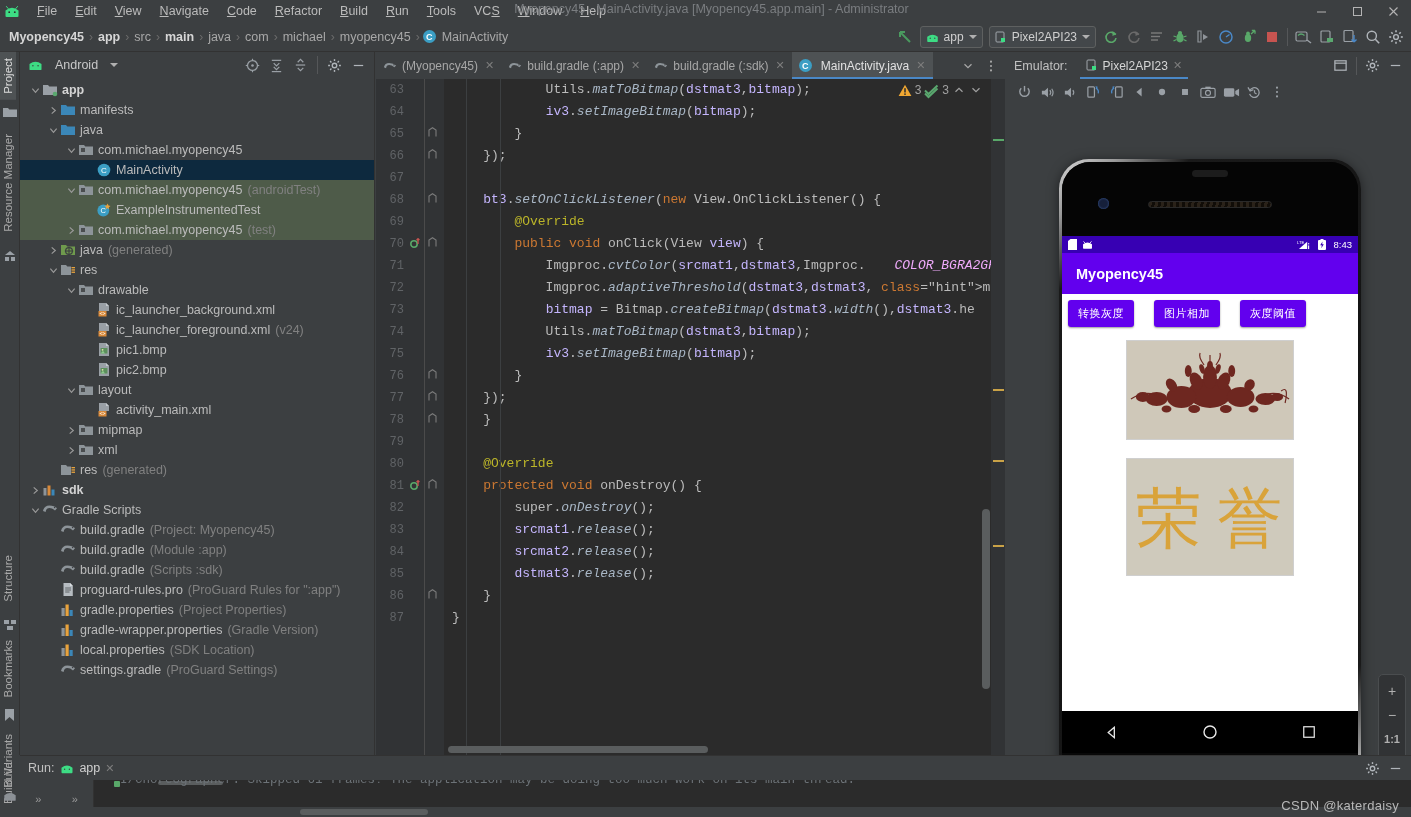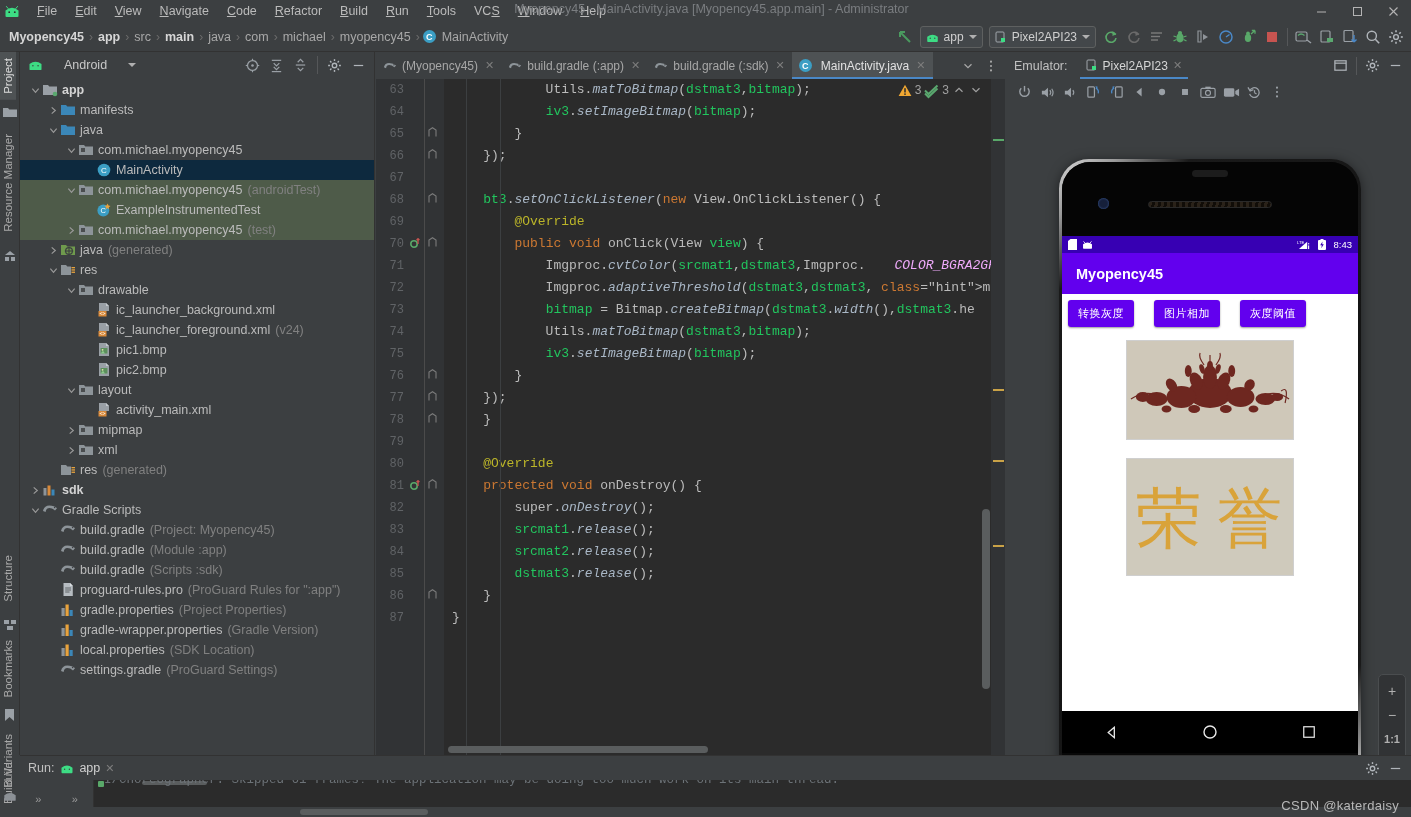--- a/index.html
+++ b/index.html
@@ -91,21 +91,21 @@
   .rail-group { position: absolute; left: 0; }
 
   
   .project-panel {
     position: absolute; top: 52px; left: 20px; width: 355px; height: 703px;
     background: #3c3f41; border-right: 1px solid #323232;
     display: flex; flex-direction: column;
   }
   .pp-header {
     height: 26px; display: flex; align-items: center;
-    padding: 0 4px 0 8px; gap: 21px; flex-shrink: 0;
+    padding: 0 4px 0 8px; gap: 12px; flex-shrink: 0;
   }
   .pp-title { font-size: 12.5px; color: #c8c8c8; }
   .pp-header-right { margin-left: auto; display: flex; align-items: center; gap: 1px; }
   .pp-tree { flex: 1; overflow: hidden; padding-top: 2px; font-size: 12.5px; }
 
   .trow {
     height: 20px; display: flex; align-items: center; white-space: nowrap;
     padding-right: 4px;
   }
   .trow.sel { background: #0d293e; }
@@ -150,21 +150,21 @@
   .gnum { width: 30px; text-align: right; color: #606366; padding-right: 2px; }
   .gmark { width: 18px; text-align: center; font-size: 10px; }
   .gfold { width: 16px; text-align: center; color: #7b7b7b; font-size: 9px; }
 
   .code {
     flex: 1; position: relative; background: #2b2b2b; overflow: hidden;
     font-family: "Liberation Mono", monospace; font-size: 13px;
   }
   .cline { height: 22px; line-height: 22px; white-space: pre; padding-left: 8px; }
   .k { color: #cc7832; }
-  .fld { color: #22c55e; font-family: Liberation Mono, monospace; }
+  .fld { color: #c4b5fd; font-family: Liberation Mono, monospace; }
   .mtdi { color: #a9b7c6; font-style: italic; }
   .ann { color: #bbb529; }
   .cst { color: #f0abfc; font-style: italic; margin-left: 29px; }
 
   .markers {
     position: absolute; right: 0; top: 0; width: 14px; height: 100%;
     background: #313335;
   }
   .mk { position: absolute; right: 1px; width: 11px; height: 2px; }
   .vscroll-thumb {
@@ -305,21 +305,21 @@
   }
   .run-side {
     width: 74px; background: #3c3f41; display: flex; flex-direction: column;
     border-right: 1px solid #323232;
   }
   .run-side-row { flex: 1; display: flex; align-items: center; }
   .run-chev { width: 37px; text-align: center; color: #999; font-size: 11px; }
   .run-log {
     flex: 1; position: relative; overflow: hidden;
     font-family: "Liberation Mono", monospace; font-size: 12.5px;
-    color: #6c7277; padding-left: 10px;
+    color: #6c7277; padding-left: 10px; margin-left: 16px;
   }
   .log-line { position: absolute; top: -7px; left: 10px; white-space: nowrap; }
   .log-bar {
     position: absolute; top: 1px; left: 48px; width: 65px; height: 4px;
     background: #5a5d5e; border-radius: 2px;
   }
   .run-dot { position: absolute; left: 4px; top: 1px; width: 6px; height: 6px;
              background: #59a869; border-radius: 1px; }
   .watermark {
     position: absolute; right: 12px; bottom: 4px;

